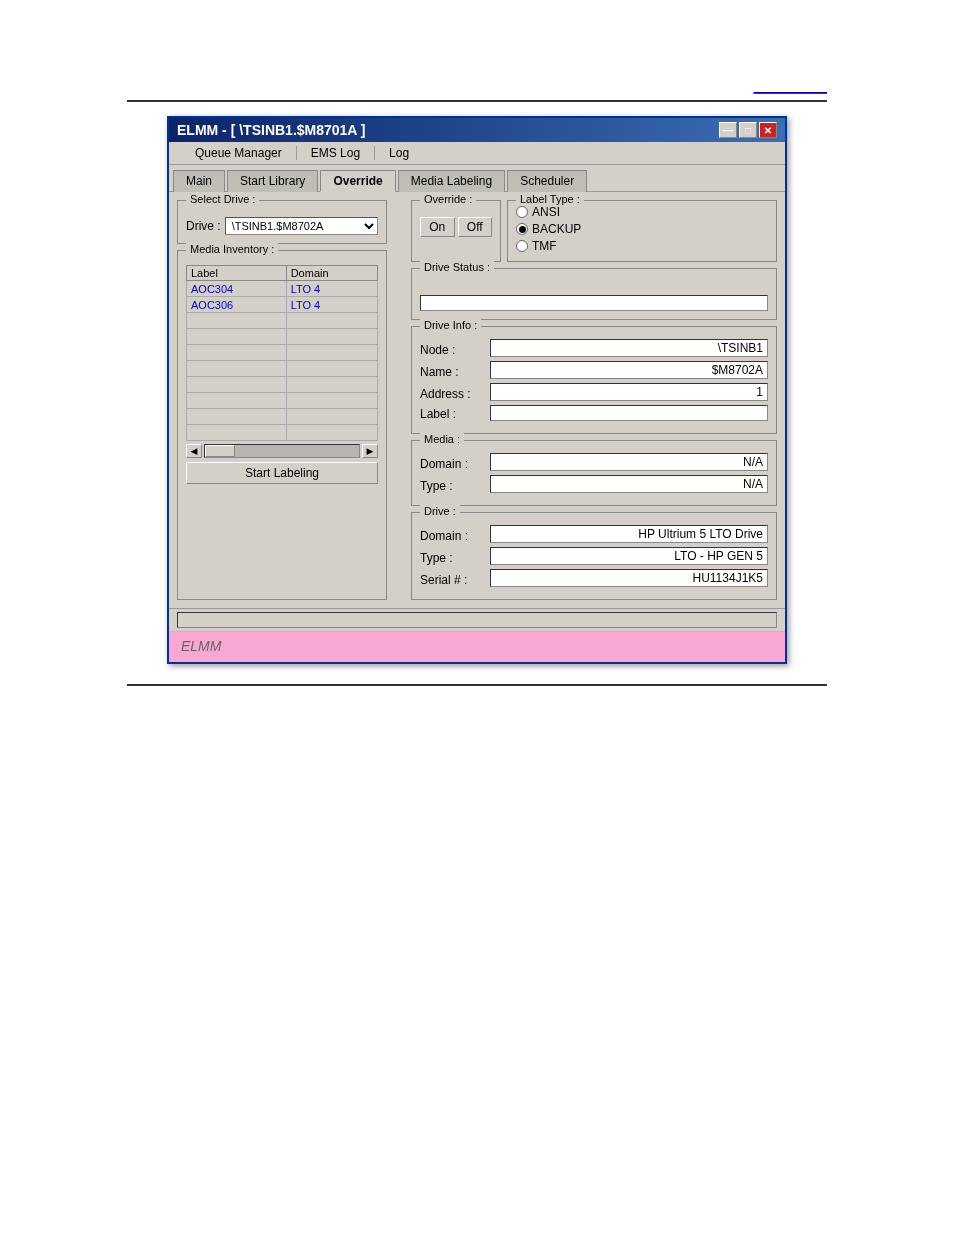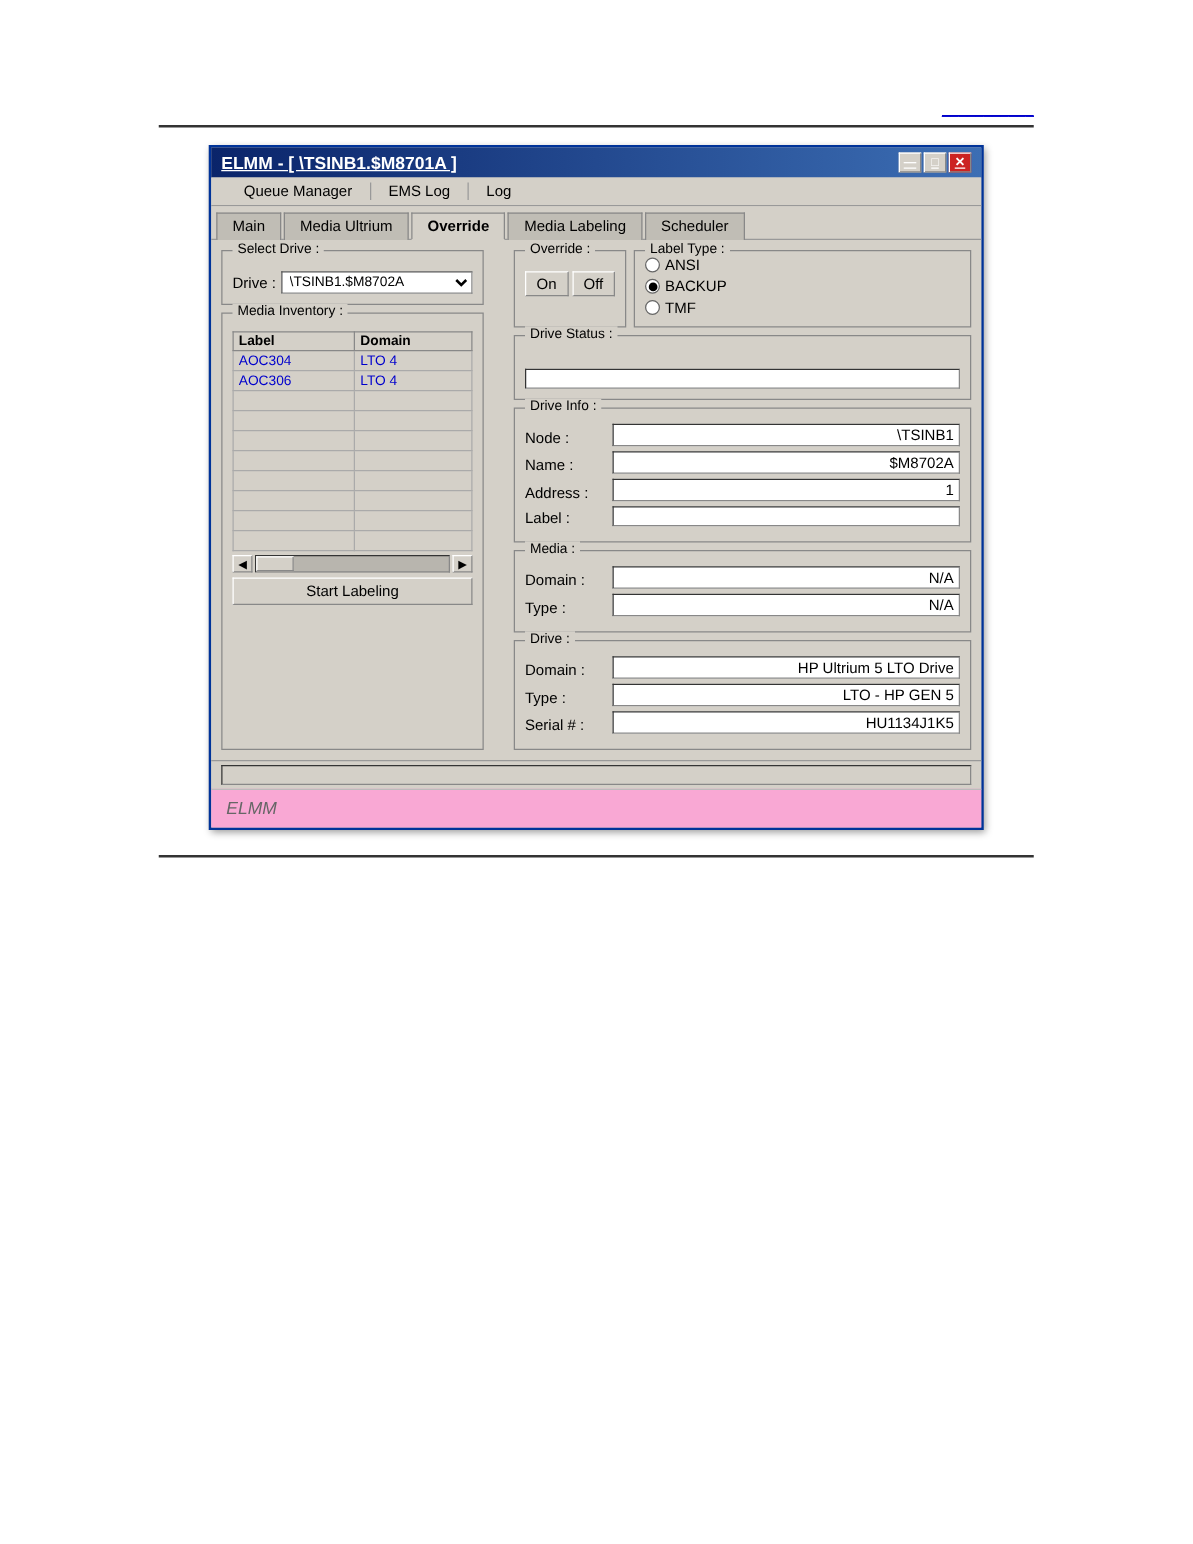--- a/index.html
+++ b/index.html
@@ -49,21 +49,20 @@
     .title-bar {
       background: linear-gradient(to right, #0a246a, #3c6eb4);
       color: #fff;
       font-size: 14px;
       font-weight: bold;
       padding: 4px 8px;
       display: flex;
       justify-content: space-between;
       align-items: center;
       user-select: none;
-      text-decoration: underline;
     }
     .title-bar-buttons {
       display: flex;
       gap: 2px;
     }
     .title-btn {
       width: 18px;
       height: 16px;
       background: #d4d0c8;
       border: 1px solid #888;
@@ -197,21 +196,21 @@
     }
     .inv-table {
       width: 100%;
       border-collapse: collapse;
       font-size: 11px;
     }
     .inv-table th {
       background: #d4d0c8;
       border: 1px solid #888;
       padding: 1px 4px;
-      font-weight: bold;
+      font-weight: normal;
       text-align: left;
     }
     .inv-table td {
       border: 1px solid #aaa;
       padding: 1px 4px;
       height: 16px;
       color: #0000cc;
     }
     .inv-table tr.empty td {
       color: transparent;
@@ -439,21 +438,21 @@
     <div class="menu-bar">
       <div class="menu-item">Queue Manager</div>
       <div class="menu-separator"></div>
       <div class="menu-item">EMS Log</div>
       <div class="menu-separator"></div>
       <div class="menu-item">Log</div>
     </div>
 
     <div class="tab-bar">
       <div class="tab">Main</div>
-      <div class="tab">Media Ultrium</div>
+      <div class="tab">Start Library</div>
       <div class="tab active">Override</div>
       <div class="tab">Media Labeling</div>
       <div class="tab">Scheduler</div>
     </div>
 
     <div class="content-area">
 
       <div class="main-row">
 
         <div class="left-panel">

